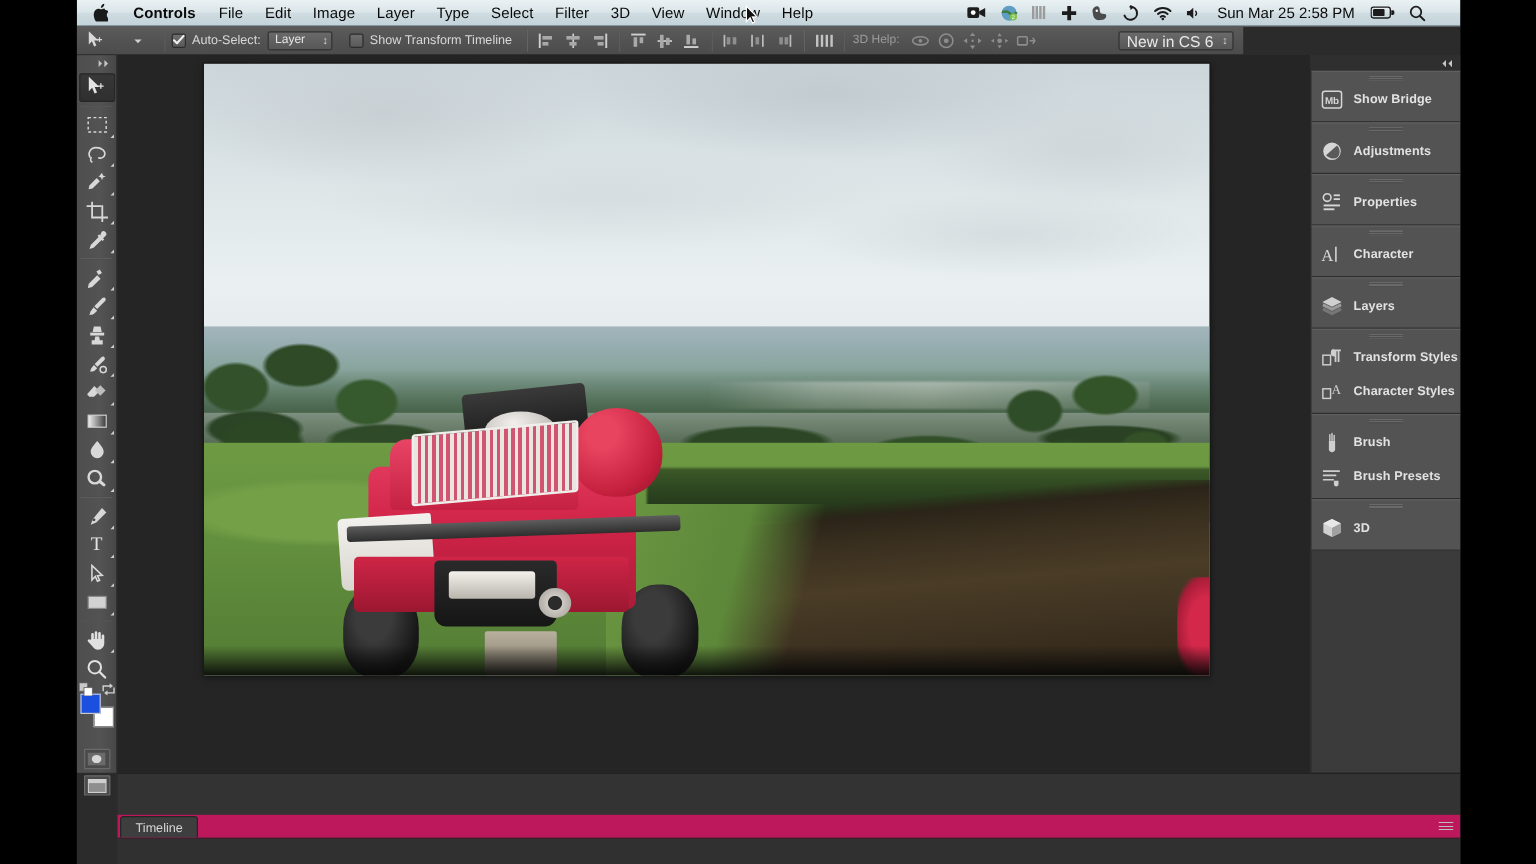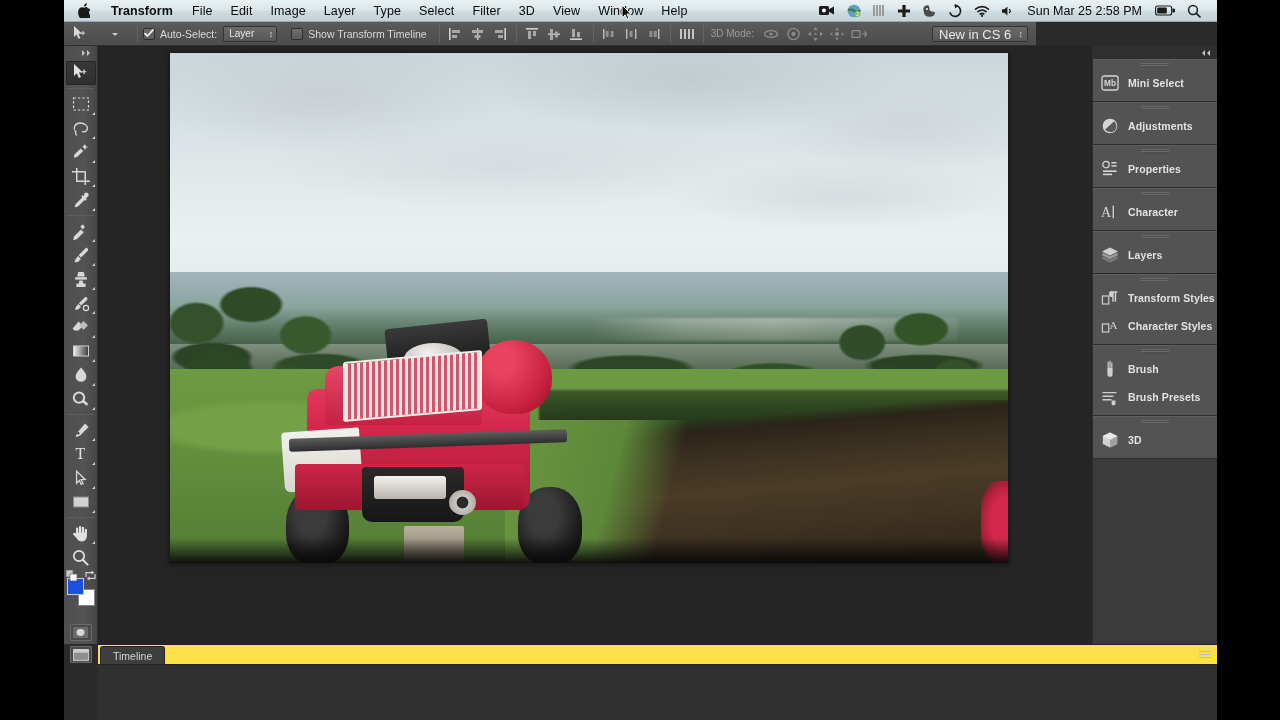--- a/index.html
+++ b/index.html
@@ -14,21 +14,21 @@
 
   
   .menubar { position:absolute; left:0; top:0; width:1153px; height:22px;
     background:linear-gradient(180deg,#e9f1f3 0%,#dbe6ea 48%,#cfdce1 52%,#c3d3da 100%);
     border-bottom:1px solid #9aa8ae; display:flex; align-items:center; }
   .mb-left { display:flex; align-items:center; height:100%; }
   .mb-item { font-size:12.5px; color:#0a0a0a; padding:0 9px; height:100%;
     display:flex; align-items:center; white-space:nowrap; letter-spacing:0.1px; }
   .mb-item.app-name { font-weight:bold; padding:0 10px; }
   .mb-apple { padding:0 11px 0 13px; display:flex; align-items:center; height:100%; }
-  .mb-right { margin-left:auto; display:flex; align-items:center; height:100%; padding-right:10px; }
+  .mb-right { margin-left:auto; display:flex; align-items:center; height:100%; padding-right:23px; }
   .mb-ic { padding:0 6px; display:flex; align-items:center; height:100%; color:#111; }
   .mb-clock { font-size:12.5px; color:#0a0a0a; padding:0 7px; white-space:nowrap; }
 
   
   .optbar { position:absolute; left:0; top:22px; width:972px; height:24px;
     background:linear-gradient(180deg,#5b5b5b 0%,#535353 50%,#4c4c4c 100%);
     border-bottom:1px solid #303030; display:flex; align-items:center; }
   .opt-tool { width:34px; height:24px; display:flex; align-items:center; justify-content:center; }
   .opt-sep { width:1px; height:18px; background:#3d3d3d; border-right:1px solid #646464; margin:0 5px; }
   .opt-chk { width:12px; height:12px; border:1px solid #2e2e2e;
@@ -190,22 +190,22 @@
   .dgrip i { display:block; width:28px; height:4px;
     background:repeating-linear-gradient(180deg,#6a6a6a 0 1px,#4e4e4e 1px 2px); }
   .drow { height:28px; display:flex; align-items:center; padding:0 8px; cursor:default; }
   .dicon { width:18px; height:18px; margin-right:9px; display:flex;
     align-items:center; justify-content:center; flex:0 0 18px; }
   .dlabel { font-size:10.5px; color:#e2e2e2; font-weight:bold; white-space:nowrap; letter-spacing:.1px; }
 
   
   .tl { position:absolute; left:34px; bottom:0; width:1119px; height:76px;
     background:#333; border-top:1px solid #222; }
-  .tl-tabbar { height:20px; background:#fde047; display:flex; align-items:flex-end;
-    border-bottom:1px solid #242424; position:relative; padding-left:2px; }
+  .tl-tabbar { height:20px; background:#be185d; display:flex; align-items:flex-end;
+    border-bottom:1px solid #242424; position:relative; padding-left:2px;margin-top:34px; }
   .tl-tab { height:18px; padding:0 12px; background:#3e3e3e; color:#d6d6d6;
     font-size:10.5px; display:flex; align-items:center; border:1px solid #262626;
     border-bottom:none; border-radius:3px 3px 0 0; }
   .tl-menu { position:absolute; right:6px; bottom:4px; width:12px; height:9px;
     background:repeating-linear-gradient(180deg,#bdbdbd 0 1px,transparent 1px 3px); }
   .tl-body { height:55px; background:#303030; }
 
   
   .cursor { position:absolute; left:557px; top:4px; width:12px; height:18px; z-index:60; }
 
@@ -222,21 +222,21 @@
 
   <div class="app">
 
     <div class="menubar">
       <div class="mb-left">
         <div class="mb-apple">
           <svg width="13" height="15" viewBox="0 0 13 15">
               <path fill="#1a1a1a" d="M9.2 2.4c.5-.6.8-1.4.7-2.2-.7 0-1.6.5-2.1 1.1-.5.5-.9 1.4-.7 2.2.8.1 1.6-.4 2.1-1.1zM10 4.1c-1.2-.1-2.2.7-2.7.7-.6 0-1.4-.6-2.3-.6C3.8 4.2 2.5 5 1.8 6.3.4 8.9 1.4 12.7 2.8 14.8c.7 1 1.5 2.1 2.5 2.1 1 0 1.4-.6 2.6-.6s1.5.6 2.6.6c1.1 0 1.7-1 2.4-2 .7-1.1 1-2.2 1-2.3 0 0-1.9-.8-1.9-3 0-1.9 1.5-2.7 1.6-2.8-.9-1.3-2.3-1.4-2.8-1.4z"></path>
             </svg>
         </div>
-        <div class="mb-item app-name">Transform</div>
+        <div class="mb-item app-name">Controls</div>
         <div class="mb-item">File</div>
         <div class="mb-item">Edit</div>
         <div class="mb-item">Image</div>
         <div class="mb-item">Layer</div>
         <div class="mb-item">Type</div>
         <div class="mb-item">Select</div>
         <div class="mb-item">Filter</div>
         <div class="mb-item">3D</div>
         <div class="mb-item">View</div>
         <div class="mb-item">Window</div>
@@ -429,21 +429,21 @@
                 <rect x="1" y="2" width="2" height="10"></rect>
                 <rect x="5" y="2" width="2" height="10"></rect>
                 <rect x="9" y="2" width="2" height="10"></rect>
                 <rect x="13" y="2" width="2" height="10"></rect>
               </g>
             </svg>
           </span>
       </div>
       <div class="opt-sep"></div>
 
-      <span class="mode3d">3D Mode:</span>
+      <span class="mode3d">3D Help:</span>
       <div class="opt-group">
         <span class="align-btn">
             <svg width="16" height="14" viewBox="0 0 16 14">
               <ellipse cx="8" cy="7" rx="6.5" ry="3.4" fill="none" stroke="#8d8d8d" stroke-width="1.3"></ellipse>
               <circle cx="8" cy="7" r="1.6" fill="#8d8d8d"></circle>
             </svg>
           </span>
         <span class="align-btn">
             <svg width="15" height="14" viewBox="0 0 15 14">
               <circle cx="7.5" cy="7" r="5.6" fill="none" stroke="#8d8d8d" stroke-width="1.3"></circle>
@@ -716,21 +716,21 @@
         <div class="dgrip">
             <i></i>
           </div>
         <div class="drow">
           <span class="dicon">
             <svg width="18" height="18" viewBox="0 0 18 18">
                 <rect x="1" y="2" width="16" height="14" rx="2" fill="none" stroke="#d6d6d6" stroke-width="1.3"></rect>
                 <text x="9" y="12.4" font-size="8.2" fill="#d6d6d6" text-anchor="middle" font-family="Liberation Sans, sans-serif" font-weight="bold">Mb</text>
               </svg>
           </span>
-          <span class="dlabel">Mini Select</span>
+          <span class="dlabel">Show Bridge</span>
         </div>
       </div>
 
       <div class="dgroup">
         <div class="dgrip">
             <i></i>
           </div>
         <div class="drow">
           <span class="dicon">
             <svg width="18" height="18" viewBox="0 0 18 18">

